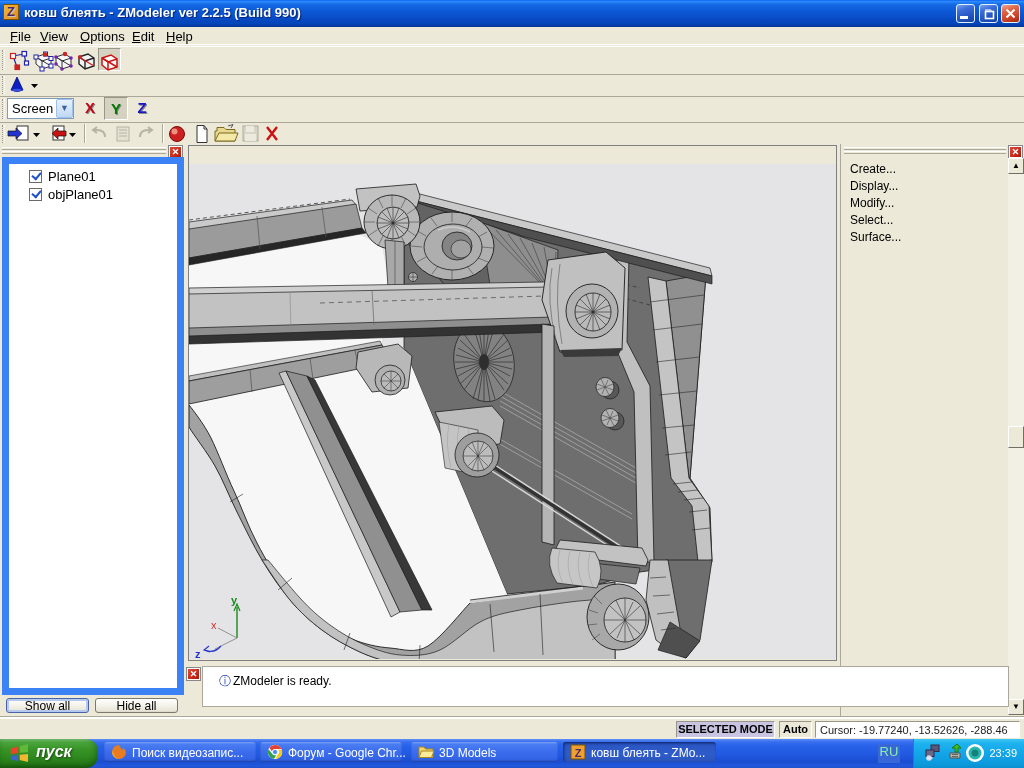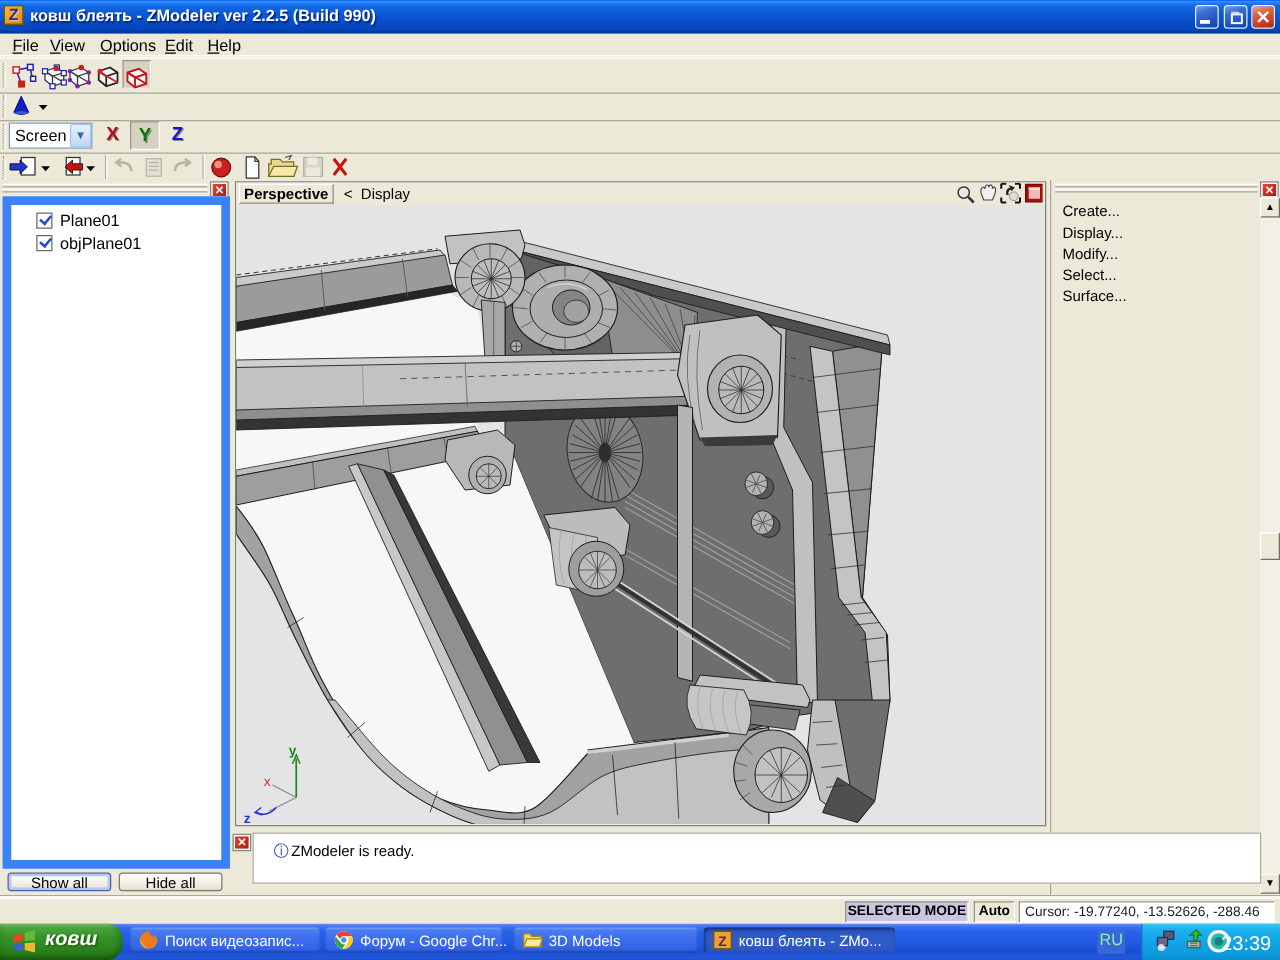--- a/index.html
+++ b/index.html
@@ -68,21 +68,21 @@
 
 #taskbar { left:0; top:739px; width:1024px; height:29px; background:linear-gradient(180deg,#5e90f5 0%,#3a70ef 9%,#2863ea 22%,#2158e0 55%,#1a4ed1 78%,#2258dd 93%,#1f50c8 100%); }
 #startbtn { position:absolute; left:0; top:0; width:98px; height:29px; border-radius:0 12px 12px 0; background:linear-gradient(180deg,#7bc174 0%,#4aa53d 12%,#389427 35%,#2f8a1f 60%,#277c18 85%,#1e6812 100%); box-shadow:inset -2px -2px 6px rgba(0,40,0,.35); color:#fff; font-weight:bold; font-style:italic; font-size:16px; }
 #startbtn .lbl { position:absolute; left:36px; top:4px; text-shadow:1px 1px 2px #1a4a10; }
 .task { position:absolute; top:3px; height:20px; border-radius:3px; background:linear-gradient(180deg,#82a7f8 0%,#4b7df2 10%,#3a6ced 50%,#3263e4 90%,#2b58d4 100%); box-shadow:inset 0 -1px 2px rgba(0,0,30,.3); color:#fff; font-size:12px; }
 .task.active { background:linear-gradient(180deg,#1e48ae 0%,#2b57c4 15%,#2e5cca 60%,#2b55bd 100%); box-shadow:inset 1px 1px 3px rgba(0,0,40,.5); }
 .task .ti { position:absolute; left:7px; top:2px; width:16px; height:16px; }
 .task .tt { position:absolute; left:28px; top:4px; white-space:nowrap; overflow:hidden; }
 #tray { position:absolute; right:0; top:0; width:111px; height:29px; background:linear-gradient(180deg,#3cc7f5 0%,#1eb2ef 15%,#12a5e8 50%,#0d9add 85%,#0b90d0 100%); border-left:1px solid #0d85c8; color:#fff; }
 #ru { position:absolute; left:878px; top:5px; width:22px; height:19px; font-size:13px; color:#86efac; text-align:center; background:#3a67d8; }
-#clock { position:absolute; right:7px; top:8px; font-size:16px; color:#fff; }
+#clock { position:absolute; right:7px; top:8px; font-size:11px; color:#fff; }
 </style>
 </head>
 <body>
 
 <div id="titlebar" class="abs"></div>
 <div id="zicon" class="abs">Z</div>
 <div id="title" class="abs">ковш блеять - ZModeler ver 2.2.5 (Build 990)</div>
 <div id="btn-min" class="abs tbtn" style="left:956px;"><svg width="17" height="17">
       <rect x="3" y="11" width="8" height="3" fill="#fff"></rect>
     </svg></div>
@@ -252,43 +252,20 @@
 <div class="ridge abs" style="left:844px;top:147px;width:162px;"></div>
 <div class="ridge abs" style="left:844px;top:151px;width:162px;"></div>
 <div class="xbtn" style="left:1009px;top:146px;">✕</div>
 <div id="rsb" class="abs">
   <div class="sbbtn" style="top:0;">▲</div>
   <div class="thumb"></div>
   <div class="sbbtn" style="bottom:0;">▼</div>
 </div>
 
 <div id="vp" class="abs">
-  <div id="vphead">
-    <div id="vpersp">Perspective</div>
-    <div id="vdisp">&lt;&nbsp;&nbsp;Display</div>
-    <svg width="70" height="18" style="position:absolute;right:2px;top:0">
-      <g fill="none" stroke="#333" stroke-width="1.2">
-        <circle cx="7" cy="8" r="4.5" fill="#e8e8e8"></circle>
-        <line x1="10.5" y1="11.5" x2="15" y2="16" stroke-width="2"></line>
-      </g>
-      <g transform="translate(17,0)">
-        <path d="M4,9 Q3,5 5,4 Q6,3 7,5 Q7,2 9,2 Q10,2 10,4 Q10.5,1.5 12,2 Q13,2.5 13,5 Q13.5,3 15,4 Q16,5 15,9 L13,14 L6,14 Z" fill="#f0f0f0" stroke="#444" stroke-width="0.9"></path>
-      </g>
-      <g transform="translate(36,0)">
-        <path d="M1,1 H5 M1,1 V5 M12,1 H16 M16,1 V5 M1,12 V16 M1,16 H5 M12,16 H16 M16,12 V16" stroke="#111" stroke-width="1.6" fill="none"></path>
-        <path d="M5,10 Q4,5 8,4 L7,2 L12,4 L9,7 L8.5,5.5 Q6,7 7,10 Z" fill="#222"></path>
-        <circle cx="11" cy="11" r="3.5" fill="#ddd" stroke="#888" stroke-width="0.7"></circle>
-      </g>
-      <g transform="translate(56,1)">
-        <rect x="0.5" y="0.5" width="14" height="14" fill="#a01010" stroke="#700"></rect>
-        <rect x="3" y="3" width="9" height="9" fill="#f0b8b8"></rect>
-        <path d="M3,3 h9 v2 h-9 z" fill="#fad8d8"></path>
-      </g>
-    </svg>
-  </div>
   <div id="scene">
 <svg width="647" height="495" viewBox="189 164 647 495">
 <rect x="189" y="164" width="647" height="495" fill="#e4e4e6"></rect>
 
 <g stroke="#1c1c1c" stroke-width="0.8">
   <polygon points="404,196 706,274 690,478 710,508 712,562 640,572 596,585 507,594 404,348" fill="#6e6e6e"></polygon>
 </g>
 
 <g stroke="#9e9e9e" stroke-width="1">
   <line x1="500" y1="391" x2="636" y2="468"></line>
@@ -596,21 +573,21 @@
 <div id="taskbar" class="abs">
   <div id="startbtn">
     <svg width="98" height="29" style="position:absolute;left:0;top:0">
       <g transform="translate(10,5) scale(0.75)">
         <path d="M1,6 L11,3.2 L11,12 L1,13.5 Z" fill="#e8452a"></path>
         <path d="M13,2.8 L24,0 L24,11 L13,11.8 Z" fill="#5eba38"></path>
         <path d="M1,15.5 L11,14.4 L11,23 L1,20.6 Z" fill="#3a66c8"></path>
         <path d="M13,14.2 L24,13.4 L24,24 L13,21.4 Z" fill="#f0b832"></path>
       </g>
     </svg>
-    <span class="lbl">ковш</span>
+    <span class="lbl">пуск</span>
   </div>
   <div class="task" style="left:104px;width:152px;">
     <svg class="ti" width="16" height="16">
         <circle cx="8" cy="8" r="7" fill="#4a7ad8"></circle>
         <path d="M8,1 A7,7 0 1 0 15,8 C14,5.5 13,4.5 11.5,4 C12.5,5.5 12,6 11,5.5 C9.5,4.8 9.5,3 8,1" fill="#e87c1e"></path>
         <path d="M1.2,6.5 A7,7 0 0 0 8,15 A7.5,7.5 0 0 1 3,10 C2.2,8.8 1.6,7.6 1.2,6.5" fill="#f5a623"></path>
       </svg>
     <span class="tt">Поиск видеозапис...</span>
   </div>
   <div class="task" style="left:260px;width:142px;">

